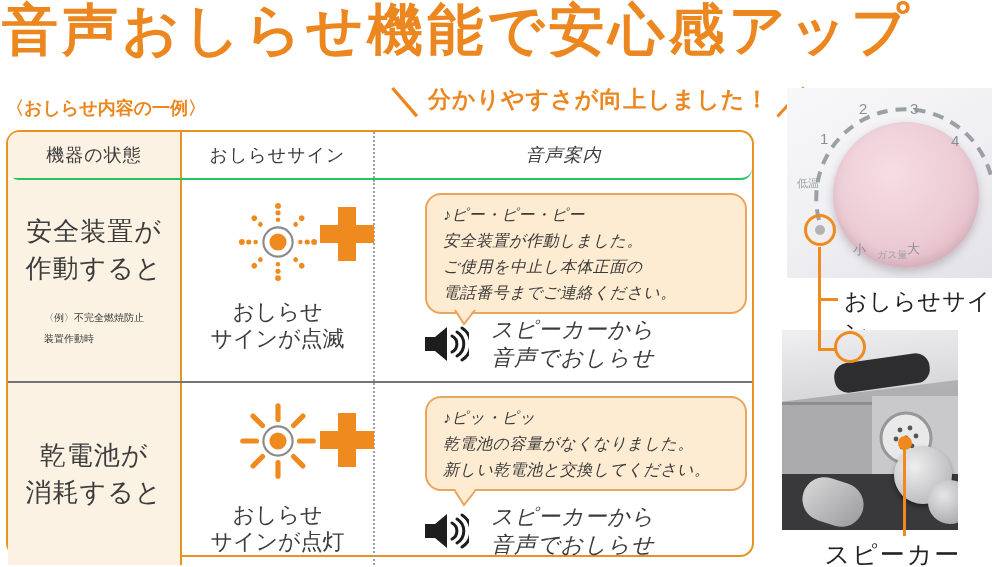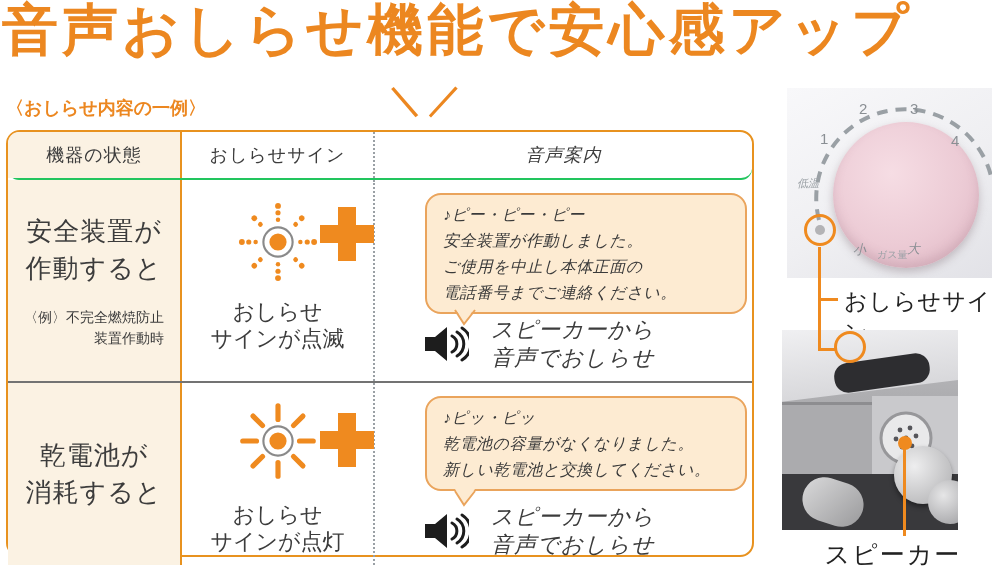--- a/index.html
+++ b/index.html
@@ -24,21 +24,21 @@
   .body-row1 { height:203px; border-bottom:2px solid #737373; }
   .body-row2 { height:182px; }
   .c1 { width:174px; background:#fbf2e3; border-right:2px solid #e8921f; display:flex; flex-direction:column; align-items:center; justify-content:center; }
   .c2 { width:193px; border-right:2px dotted #9aa0a5; position:relative; }
   .c3 { flex:1; position:relative;font-style:italic; }
   .thead .c2, .thead .c3 { display:flex; align-items:center; justify-content:center; }
   .hdr-txt { font-size:18px; color:#3c3c3c; letter-spacing:1px; }
   .thead .c1 { border-top-left-radius:11px; }
 
   .state-main { font-size:26px; color:#3c3c3c; text-align:center; line-height:37px; white-space:pre-line; letter-spacing:1px; }
-  .state-note { margin-top:20px; font-size:14px; color:#3c3c3c; text-align:right; line-height:21px; white-space:pre-line; }
+  .state-note { margin-top:20px; font-size:10px; color:#3c3c3c; text-align:left; line-height:21px; white-space:pre-line; }
 
   .sign-icon { position:absolute; left:50%; transform:translateX(-50%); top:18px; }
   .sign-caption { position:absolute; left:0; width:100%; top:118px; text-align:center;
     font-size:22px; color:#3c3c3c; line-height:27px; white-space:pre-line; }
 
   .plus-wrap { position:absolute; left:311px; z-index:3; }
   .body-row1 .plus-wrap { top:26px; }
   .body-row2 .plus-wrap { top:29px; }
 
   .bubble { position:absolute; left:50px; top:13px; width:322px; background:#fdebd2;
@@ -50,21 +50,21 @@
   .body-row2 .speaker-line { top:120px; }
   .speaker-caption { font-size:22px; color:#3c3c3c; line-height:28px; white-space:pre-line; letter-spacing:1px; }
 
   
   .photo-dial { position:absolute; left:787px; top:88px; width:205px; height:190px;
     background:linear-gradient(150deg,#f8f8fa 0%,#efeff2 55%,#e2e2e7 100%); overflow:hidden; }
   .knob { position:absolute; left:46px; top:34px; width:146px; height:146px; border-radius:50%;
     background:radial-gradient(circle at 40% 35%,#f6dde4 0%,#eccbd5 55%,#ddb4c1 100%);
     box-shadow:0 4px 8px rgba(120,100,110,0.35), inset 0 -6px 10px rgba(160,120,135,0.25); }
   .dial-num { position:absolute; font-size:15px; color:#8a8f94; }
-  .dial-small-label { position:absolute; font-size:11px; color:#9aa0a5;font-style:italic; }
+  .dial-small-label { position:absolute; font-size:11px; color:#9aa0a5; }
   .dial-gas-label { position:absolute; font-size:10px; color:#9aa0a5; }
   .indicator-dot { position:absolute; left:28px; top:137px; width:10px; height:10px; border-radius:50%; background:#b3b3b6; }
   .indicator-ring { position:absolute; left:17px; top:126px; width:32px; height:32px; border-radius:50%; border:3px solid #ef8a1f; }
 
   .callout-label-sign { position:absolute; left:844px; top:286px; font-size:23px; color:#222; letter-spacing:1px; }
   .callout-label-speaker { position:absolute; left:808px; top:538px; width:170px; text-align:center; font-size:25px; color:#222; letter-spacing:2px; }
 
   .ol { position:absolute; background:#ef8a1f; z-index:5; }
   .ring2 { position:absolute; left:834px; top:331px; width:32px; height:32px; border-radius:50%; border:3px solid #ef8a1f; z-index:6; }
   .spk-dot { position:absolute; left:898px; top:436px; width:14px; height:14px; border-radius:50%; background:#ef8a1f; z-index:6; }
@@ -91,20 +91,21 @@
 <body>
 
 <div class="stage">
 
   <div class="title">音声おしらせ機能で安心感アップ</div>
 
   <div class="example-label">〈おしらせ内容の一例〉</div>
 
   <div class="note">
     <span class="mark">＼</span>
+    <span class="note-text">分かりやすさが向上しました！</span>
     <span class="mark">／</span>
   </div>
 
   <div class="tbl">
 
     <div class="trow thead">
       <div class="c1">
         <span class="hdr-txt">機器の状態</span>
       </div>
       <div class="c2">

